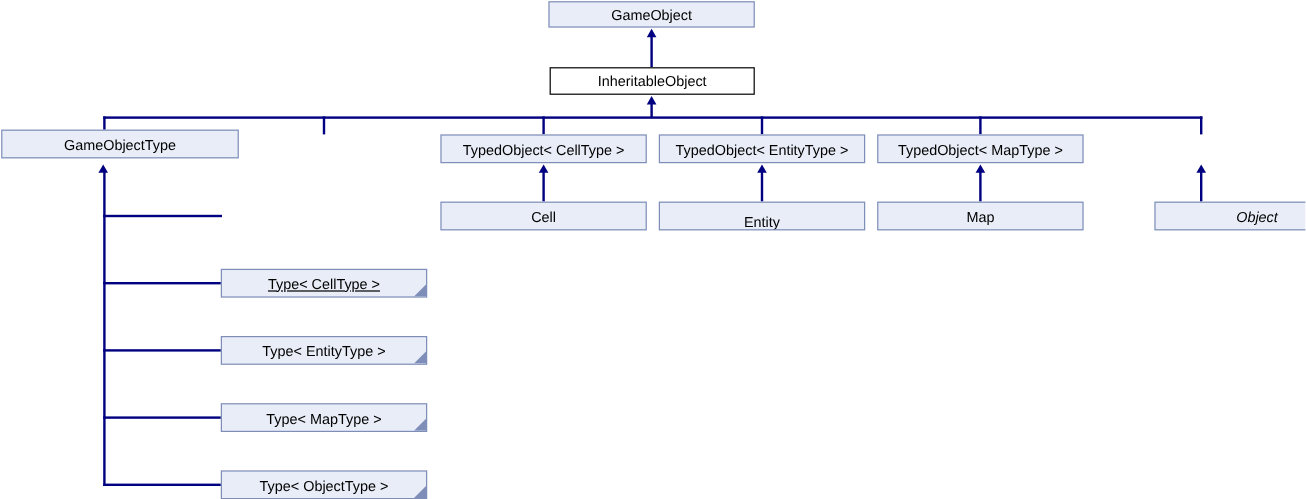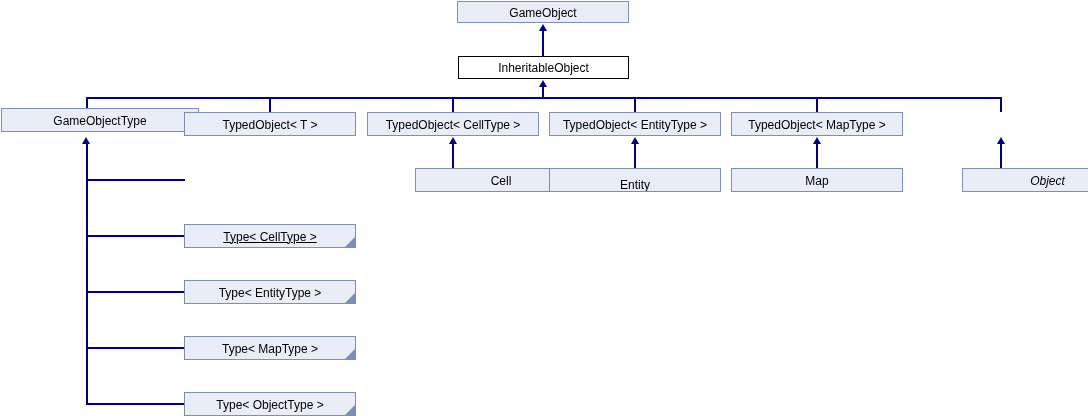--- a/index.html
+++ b/index.html
@@ -49,21 +49,21 @@
   
   .n0  { left: 457px; top: 1px;   width: 172px; height: 22px; }
   .n1  { left: 458px; top: 56px;  width: 171px; height: 23px; }
   .n2  { left: 1px;   top: 108px; width: 198px; height: 24px; }
   .n3  { left: 184px; top: 112px; width: 172px; height: 24px; }
   .n4  { left: 367px; top: 112px; width: 172px; height: 24px; }
   .n5  { left: 549px; top: 112px; width: 172px; height: 24px; }
   .n6  { left: 731px; top: 112px; width: 172px; height: 24px; }
   .n7  { left: 915px; top: 112px; width: 171px; height: 24px; }
   .n8  { left: 184px; top: 168px; width: 172px; height: 24px; }
-  .n9  { left: 367px; top: 168px; width: 172px; height: 24px; margin-left: 48px; }
+  .n9  { left: 367px; top: 168px; width: 172px; height: 24px; }
   .n10 { left: 549px; top: 168px; width: 172px; height: 24px; align-items: flex-end; }
   .n11 { left: 731px; top: 168px; width: 172px; height: 24px; }
   .n12 { left: 962px; top: 168px; width: 171px; height: 24px; font-style: italic; }
   .n13 { left: 184px; top: 224px; width: 172px; height: 24px; text-decoration: underline; }
   .n14 { left: 184px; top: 280px; width: 172px; height: 24px; }
   .n15 { left: 184px; top: 336px; width: 172px; height: 24px; }
   .n16 { left: 184px; top: 392px; width: 172px; height: 24px; }
 </style>
 </head>
 <body>
@@ -103,23 +103,20 @@
 
   <div class="node n0">
     <span class="lbl">GameObject</span>
   </div>
   <div class="node n1 current">
     <span class="lbl">InheritableObject</span>
   </div>
   <div class="node n2">
     <span class="lbl">GameObjectType</span>
   </div>
-  <div class="node n3">
-    <span class="lbl">TypedObject&lt; T &gt;</span>
-  </div>
   <div class="node n4">
     <span class="lbl">TypedObject&lt; CellType &gt;</span>
   </div>
   <div class="node n5">
     <span class="lbl">TypedObject&lt; EntityType &gt;</span>
   </div>
   <div class="node n6">
     <span class="lbl">TypedObject&lt; MapType &gt;</span>
   </div>
   <div class="node n9">

